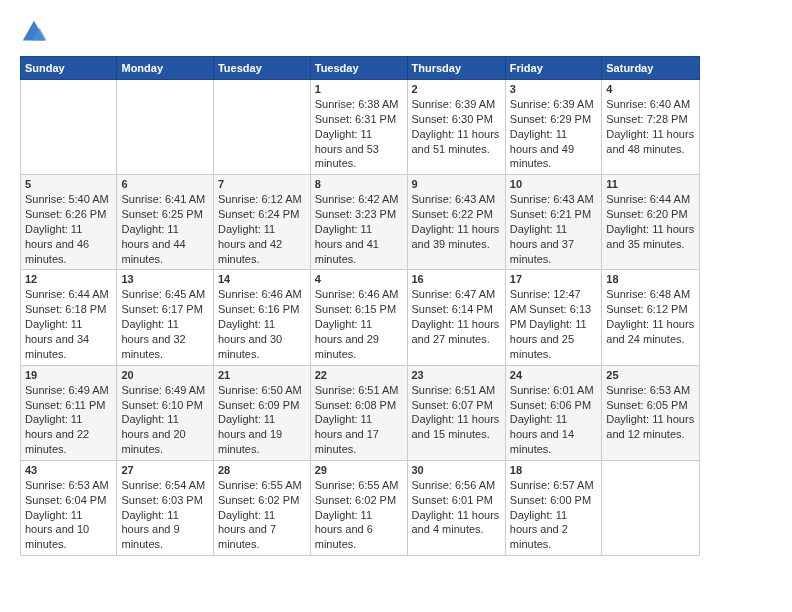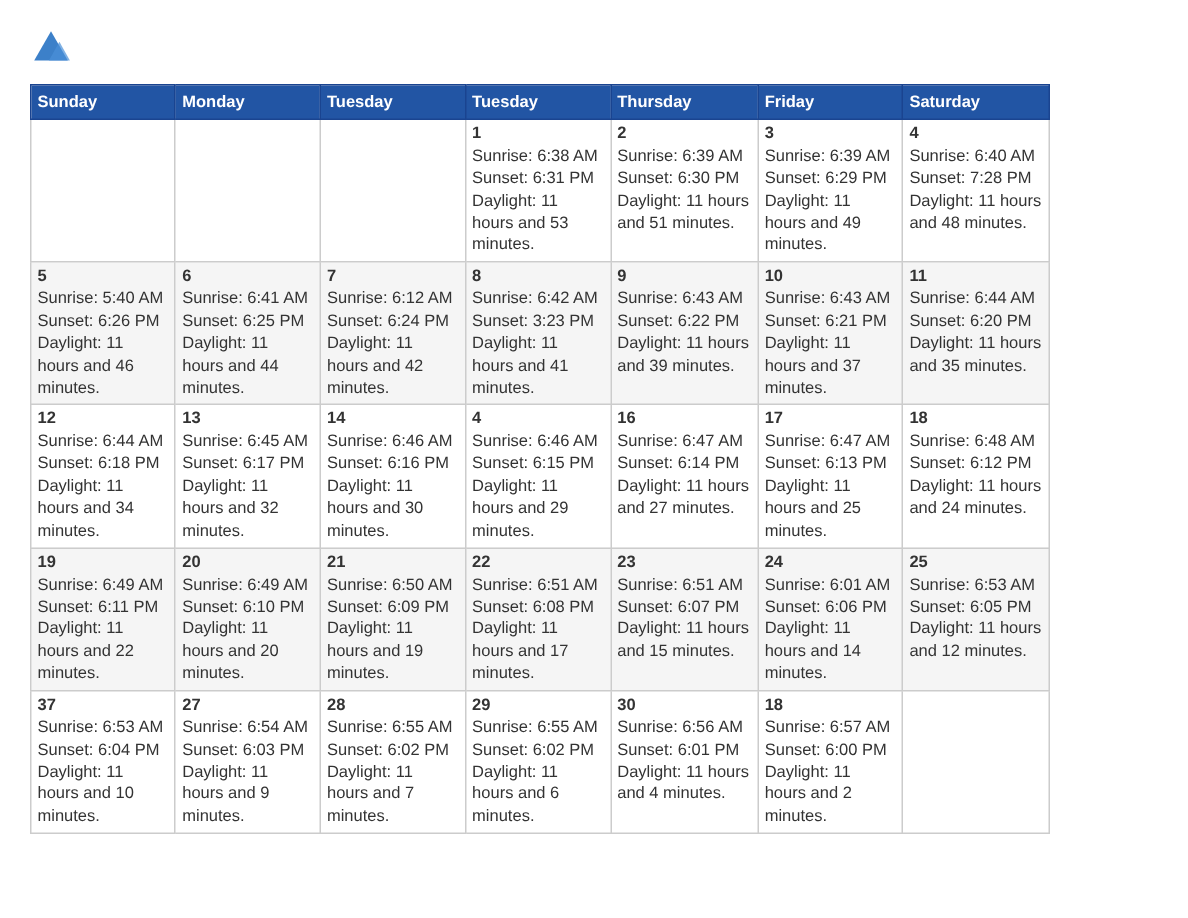--- a/index.html
+++ b/index.html
@@ -231,21 +231,21 @@
 Daylight: 11 hours and 29 minutes.</div>
           </td>
           <td>
             <div class="day-num">16</div>
             <div class="day-info">Sunrise: 6:47 AM
 Sunset: 6:14 PM
 Daylight: 11 hours and 27 minutes.</div>
           </td>
           <td>
             <div class="day-num">17</div>
-            <div class="day-info">Sunrise: 6:47 AM
+            <div class="day-info">Sunrise: 12:47 AM
 Sunset: 6:13 PM
 Daylight: 11 hours and 25 minutes.</div>
           </td>
           <td>
             <div class="day-num">18</div>
             <div class="day-info">Sunrise: 6:48 AM
 Sunset: 6:12 PM
 Daylight: 11 hours and 24 minutes.</div>
           </td>
         </tr>
@@ -288,21 +288,21 @@
           </td>
           <td>
             <div class="day-num">25</div>
             <div class="day-info">Sunrise: 6:53 AM
 Sunset: 6:05 PM
 Daylight: 11 hours and 12 minutes.</div>
           </td>
         </tr>
         <tr>
           <td>
-            <div class="day-num">37</div>
+            <div class="day-num">43</div>
             <div class="day-info">Sunrise: 6:53 AM
 Sunset: 6:04 PM
 Daylight: 11 hours and 10 minutes.</div>
           </td>
           <td>
             <div class="day-num">27</div>
             <div class="day-info">Sunrise: 6:54 AM
 Sunset: 6:03 PM
 Daylight: 11 hours and 9 minutes.</div>
           </td>

